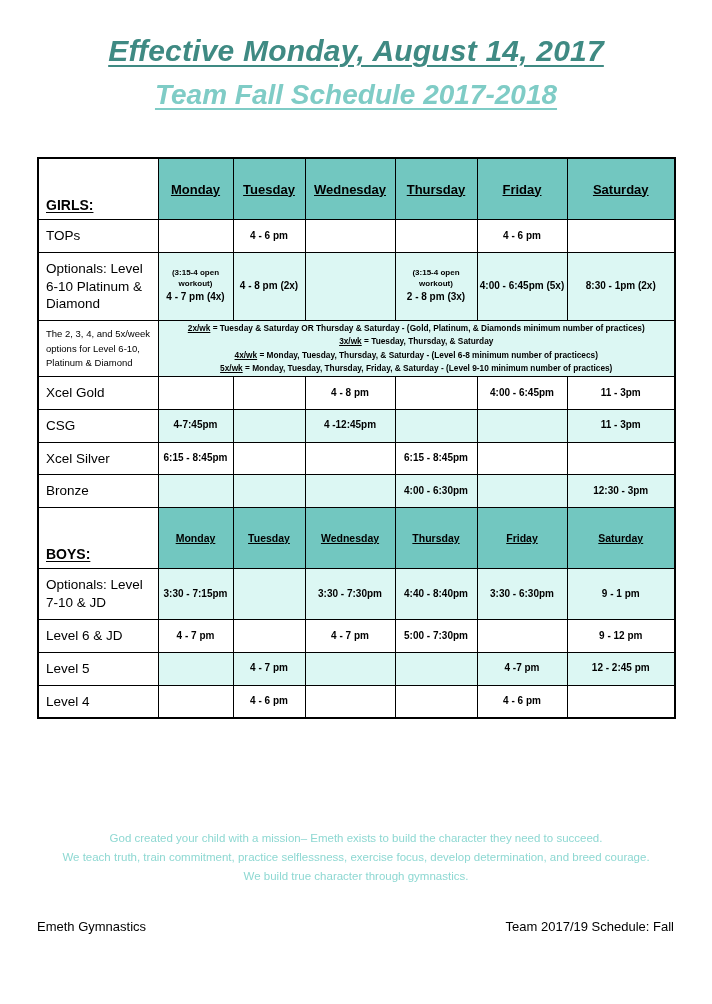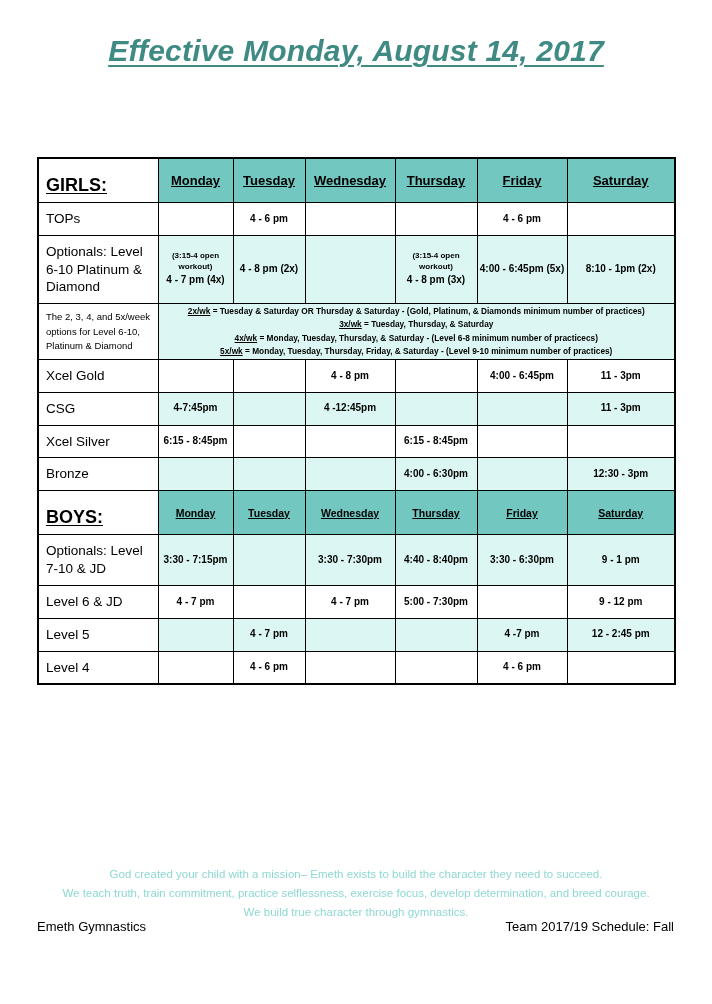--- a/index.html
+++ b/index.html
@@ -83,26 +83,27 @@
   col.c-sat   { width: 108px; }
 
   
   td.fill-teal  { background: #72C7C0 !important; text-decoration: underline; }
   td.fill-cyan  { background: #DCF7F3 !important; margin-top: 46px; }
   td.fill-white { background: #ffffff !important; }
 
   
   .sec-label {
     font-weight: bold;
-    font-size: 18px;
+    font-size: 14px;
     color: #000;
     text-decoration: underline;
     text-underline-offset: 2px;
-    padding: 16px 0 6px 7px;
+    padding: 6px 0 6px 7px;
     text-align: left;
+    margin-top: 32px;
   }
   .day-head {
     font-weight: bold;
     font-size: 13px;
     color: #000;
     text-align: center;
     padding: 6px 2px;
   }
   .day-head.small {
     font-size: 10.5px;
@@ -163,21 +164,20 @@
   
   .mission {
     position: absolute;
     left: 0;
     top: 829px;
     width: 712px;
     text-align: center;
     color: #8ED8D2;
     font-size: 11.5px;
     line-height: 1.65;
-    margin-top: 36px;
   }
   .mission div { white-space: nowrap; }
 
   
   .footer {
     position: absolute;
     left: 37px;
     top: 919px;
     width: 637px;
     display: flex;
@@ -187,20 +187,21 @@
     color: #000;
   }
 </style>
 </head>
 <body>
 
 <div class="page">
 
   <div class="titles">
     <div class="title-line1">Effective Monday, August 14, 2017</div>
+    <div class="title-line2">Team Fall Schedule 2017-2018</div>
   </div>
 
   <div class="table-wrap">
     <table class="sched">
       <colgroup>
         <col class="c-label">
           <col class="c-mon">
           <col class="c-tue">
           <col class="c-wed">
         <col class="c-thu">
@@ -273,31 +274,31 @@
             </div>
             </td>
           <td class="fill-cyan">
             <div class="time-cell">
               <span class="mainline"></span>
             </div>
             </td>
           <td class="fill-cyan">
             <div class="time-cell">
               <span class="tiny">(3:15-4 open workout)</span>
-              <span class="mainline">4 - 8 pm (3x)</span>
+              <span class="mainline">2 - 8 pm (3x)</span>
             </div>
             </td>
           <td class="fill-cyan">
             <div class="time-cell">
               <span class="mainline">4:00 - 6:45pm (5x)</span>
             </div>
             </td>
           <td class="fill-cyan">
             <div class="time-cell">
-              <span class="mainline">8:10 - 1pm (2x)</span>
+              <span class="mainline">8:30 - 1pm (2x)</span>
             </div>
             </td>
         </tr>
 
         <tr>
           <td class="fill-white">
             <div class="row-label note-label">The 2, 3, 4, and 5x/week options for Level 6-10, Platinum &amp; Diamond</div>
             </td>
           <td class="fill-cyan notes-cell" colspan="6">
             <div class="note-row">

